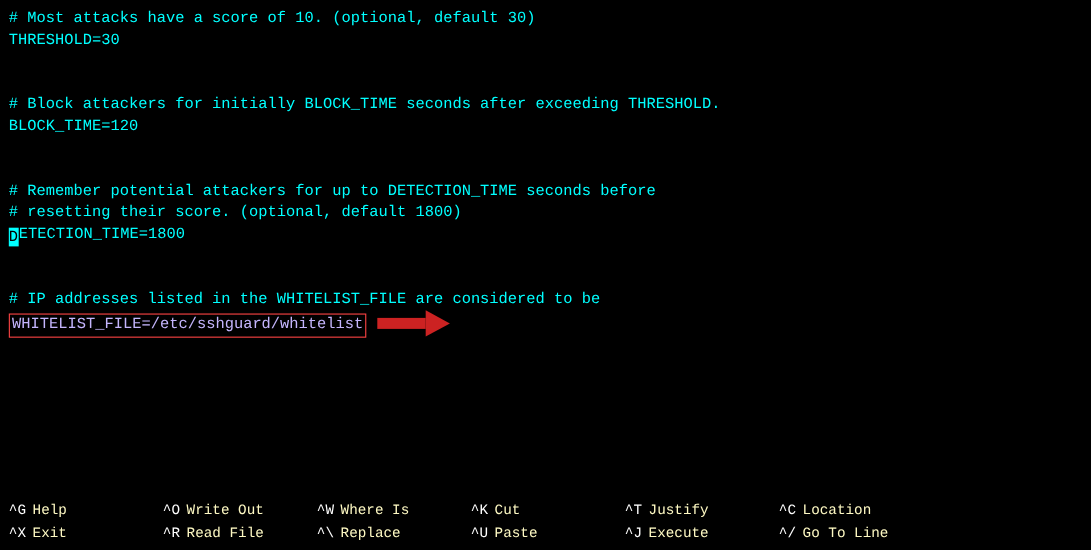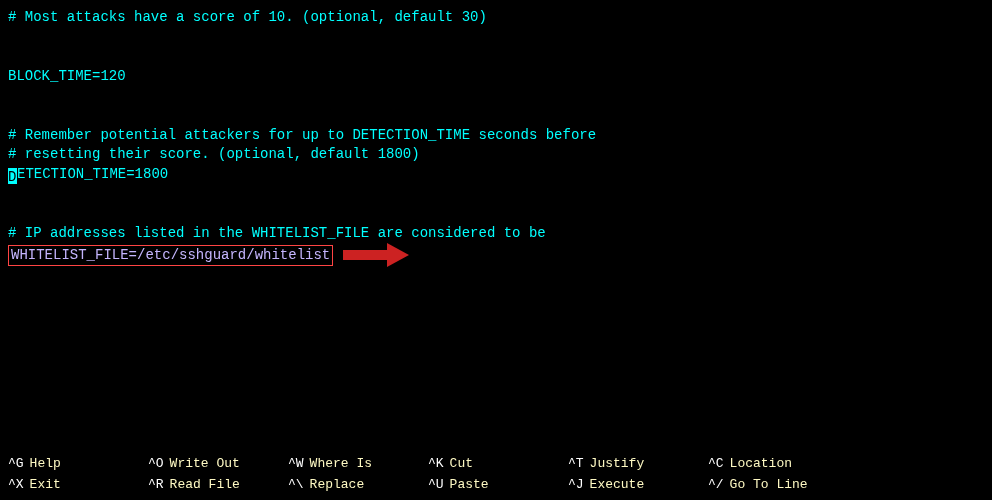--- a/index.html
+++ b/index.html
@@ -128,22 +128,24 @@
 
   <div id="title-bar">
     <span class="title-left"></span>
     <span class="title-center"></span>
     <span style="min-width:120px;"></span>
   </div>
 
   <div id="editor-area">
 
   <div class="line"># Most attacks have a score of 10. (optional, default 30)</div>
-      <div class="line">&nbsp;</div>
-      <div class="line">&nbsp;</div>
+      <div class="line">THRESHOLD=30</div>
+      <div class="line">&nbsp;</div>
+      <div class="line">&nbsp;</div>
+      <div class="line"># Block attackers for initially BLOCK_TIME seconds after exceeding THRESHOLD.</div>
       <div class="line">BLOCK_TIME=120</div>
       <div class="line">&nbsp;</div>
       <div class="line">&nbsp;</div>
       <div class="line"># Remember potential attackers for up to DETECTION_TIME seconds before</div>
       <div class="line"># resetting their score. (optional, default 1800)</div>
       <div class="line"><span class="cursor-block">D</span>ETECTION_TIME=1800</div>
       <div class="line">&nbsp;</div>
       <div class="line">&nbsp;</div>
       <div class="line"># IP addresses listed in the WHITELIST_FILE are considered to be</div>
       <div class="line"><span class="highlighted-line">WHITELIST_FILE=/etc/sshguard/whitelist</span><span class="arrow-container"><span style="display:inline-block;background:#cc2222;height:10px;width:44px;vertical-align:middle;margin-right:0;"></span><span style="display:inline-block;width:0;height:0;border-top:12px solid transparent;border-bottom:12px solid transparent;border-left:22px solid #cc2222;vertical-align:middle;"></span></span></div>

